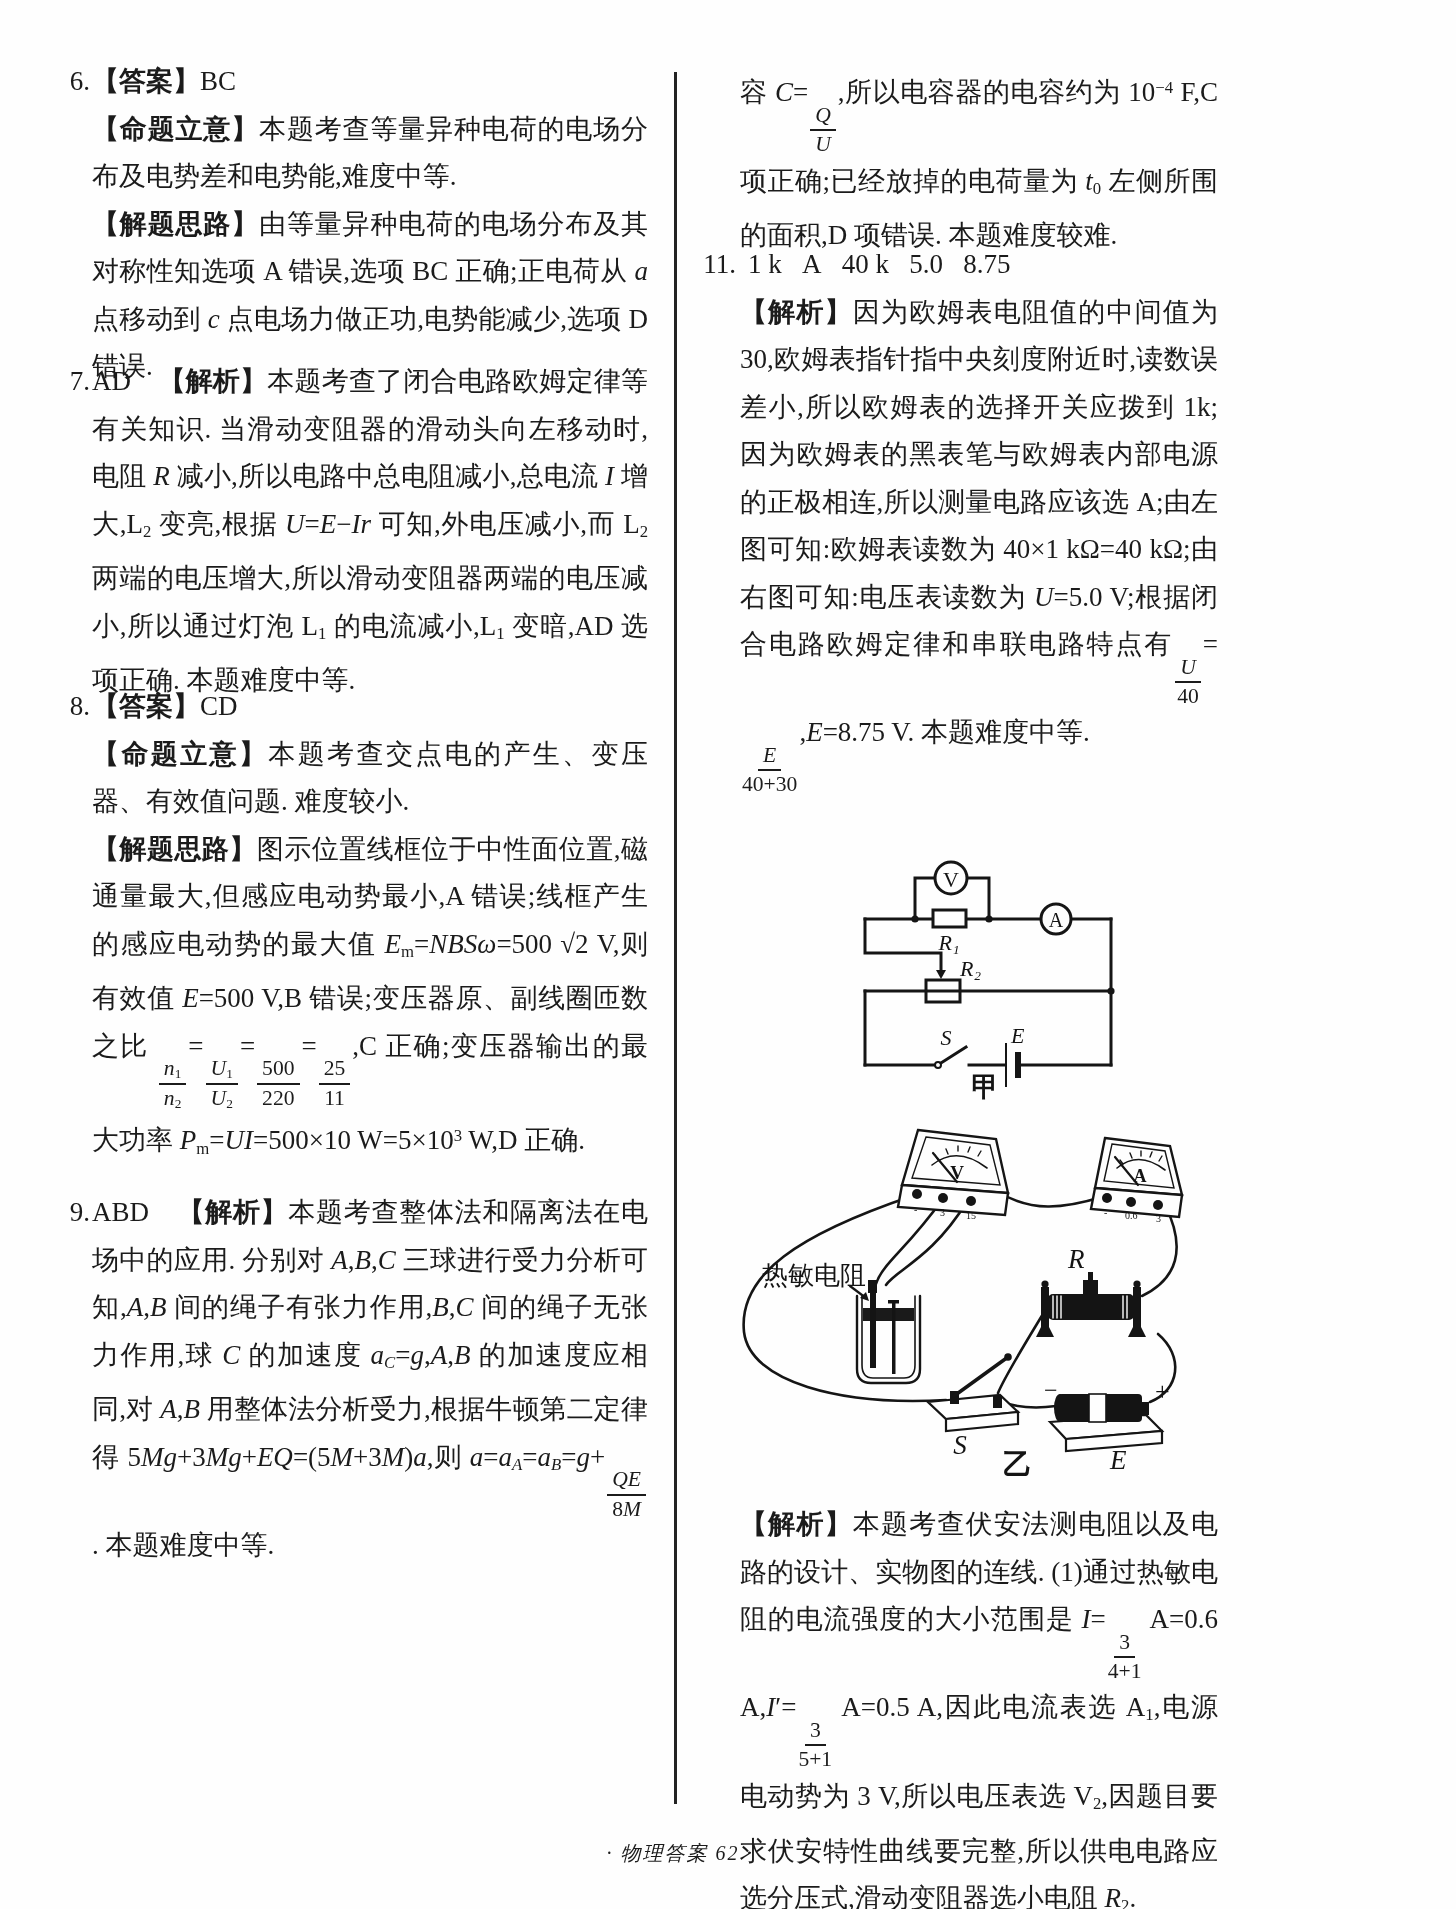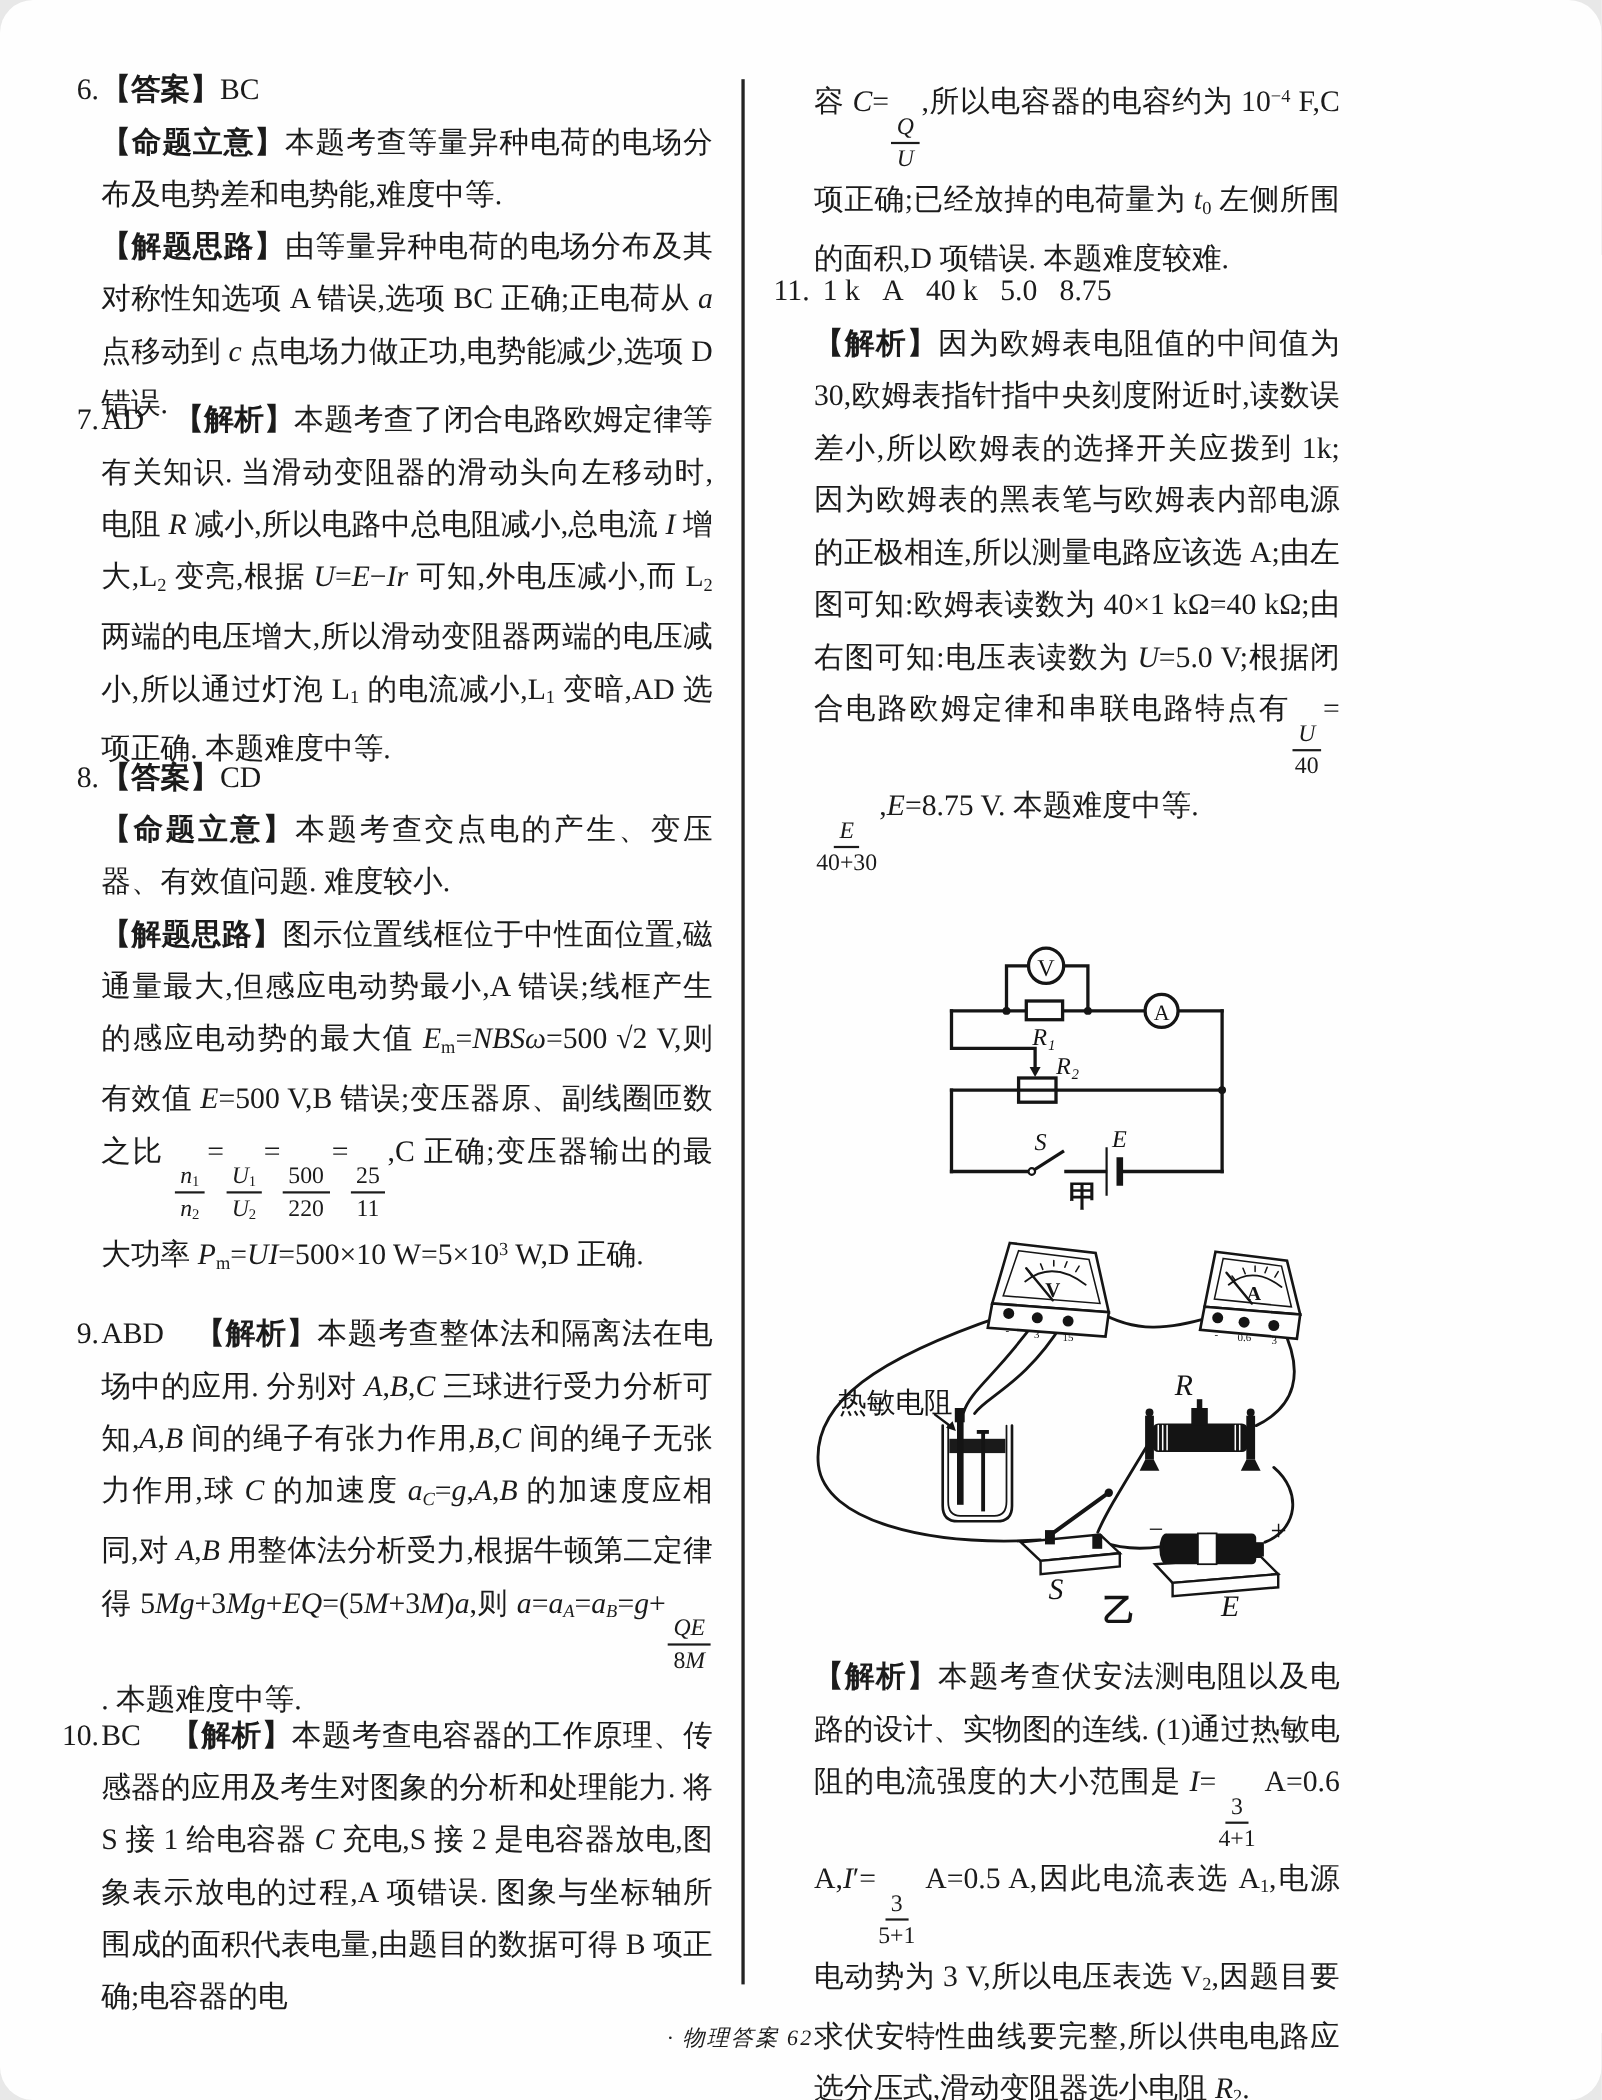--- a/index.html
+++ b/index.html
@@ -1,19 +1,19 @@
 <!DOCTYPE html>
 <html><head>
 <meta charset="utf-8">
 <style>
   html,body{margin:0;padding:0;background:#e8e8e8;}
   .page{
     position:relative;width:1456px;height:1909px;background:#fefefe;
     font-family:"Liberation Serif","DejaVu Serif",serif;
-    color:#1b1b1b;font-size:27px;line-height:47.5px;overflow:hidden;border-radius:30px;
+    color:#1b1b1b;font-size:27px;line-height:47.5px;overflow:hidden;
   }
   .block{position:absolute;}
   .col-left{left:56px;width:592px;}
   .col-right{left:700px;width:518px;}
   .para{text-align:justify;text-justify:inter-character;}
   .hang{padding-left:36px;text-indent:-36px;}
   .sub{padding-left:36px;}
   .hangr{padding-left:40px;text-indent:-40px;}
   .subr{padding-left:40px;}
   .num{display:inline-block;width:34px;text-align:right;margin-right:2px;text-indent:0;}
@@ -68,23 +68,20 @@
         </span>,C 正确;变压器输出的最大功率 <i>P</i><sub>m</sub>=<i>UI</i>=500×10 W=5×10<sup>3</sup> W,D 正确.</div>
   </div>
 
   <div class="block col-left" style="top:1189px">
     <div class="para hang"><span class="num">9.</span><span>ABD　<b>【解析】</b>本题考查整体法和隔离法在电场中的应用. 分别对 <i>A</i>,<i>B</i>,<i>C</i> 三球进行受力分析可知,<i>A</i>,<i>B</i> 间的绳子有张力作用,<i>B</i>,<i>C</i> 间的绳子无张力作用,球 <i>C</i> 的加速度 <i>a</i><sub><i>C</i></sub>=<i>g</i>,<i>A</i>,<i>B</i> 的加速度应相同,对 <i>A</i>,<i>B</i> 用整体法分析受力,根据牛顿第二定律得 5<i>Mg</i>+3<i>Mg</i>+<i>EQ</i>=(5<i>M</i>+3<i>M</i>)<i>a</i>,则 <i>a</i>=<i>a</i><sub><i>A</i></sub>=<i>a</i><sub><i>B</i></sub>=<i>g</i>+<span class="frac">
             <span class="ft"><i>QE</i></span>
             <span class="fb">8<i>M</i></span>
           </span>. 本题难度中等.</span></div>
   </div>
 
-  <div class="block col-left" style="top:1554px">
-    <div class="para hang"><span class="num">10.</span><span>BC　<b>【解析】</b>本题考查电容器的工作原理、传感器的应用及考生对图象的分析和处理能力. 将 S 接 1 给电容器 <i>C</i> 充电,S 接 2 是电容器放电,图象表示放电的过程,A 项错误. 图象与坐标轴所围成的面积代表电量,由题目的数据可得 B 项正确;电容器的电</span></div>
-  </div>
 
   <div class="block col-right" style="top:64px">
     <div class="para subr">容 <i>C</i>=<span class="frac">
           <span class="ft"><i>Q</i></span>
           <span class="fb"><i>U</i></span>
         </span>,所以电容器的电容约为 10<sup>−4</sup> F,C 项正确;已经放掉的电荷量为 <i>t</i><sub>0</sub> 左侧所围的面积,D 项错误. 本题难度较难.</div>
   </div>
 
   <div class="block col-right" style="top:241px">
     <div class="para hangr"><span class="numr">11.</span><span>1 k&nbsp;&nbsp;&nbsp;A&nbsp;&nbsp;&nbsp;40 k&nbsp;&nbsp;&nbsp;5.0&nbsp;&nbsp;&nbsp;8.75</span></div>

